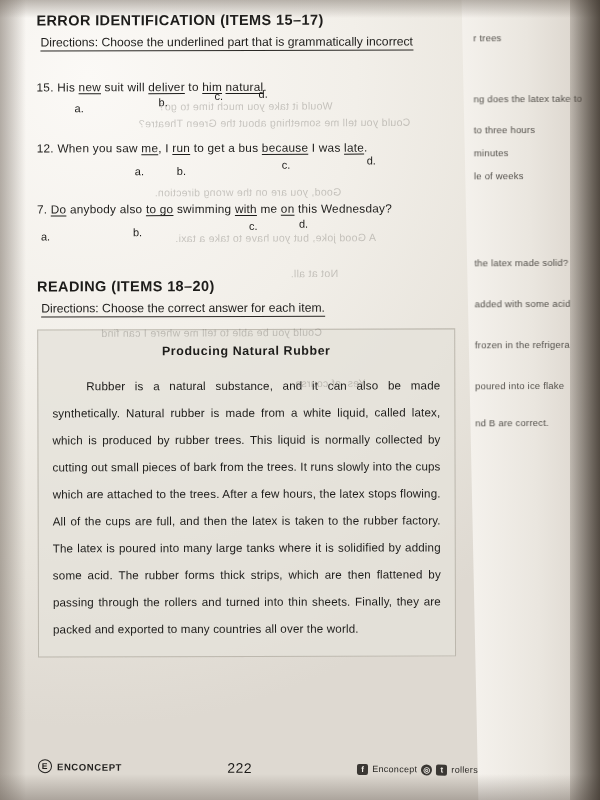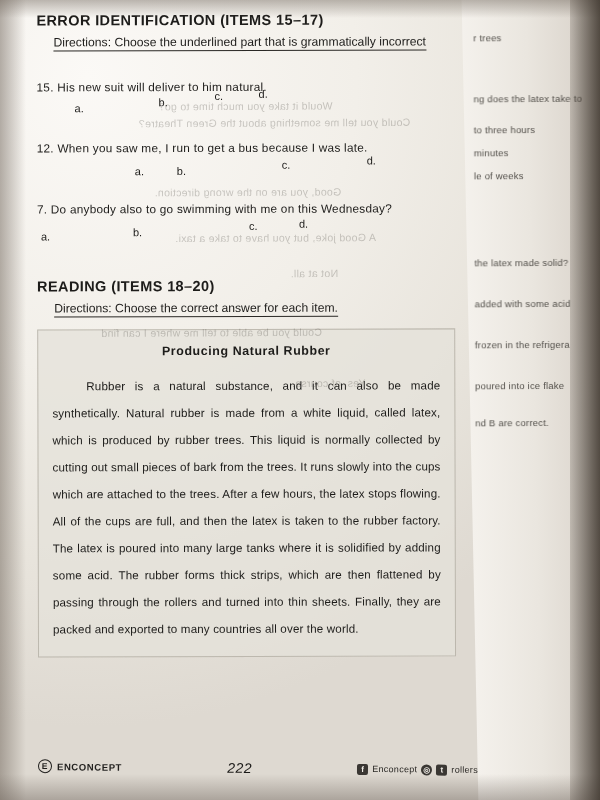--- a/index.html
+++ b/index.html
@@ -89,33 +89,33 @@
 
   
   .h-sec {
     font-size: 14.5px;
     font-weight: bold;
     letter-spacing: 0.4px;
     margin: 0 0 4px 0;
   }
   .directions {
     font-size: 12.2px;
-    margin: 0 0 2px 17px;
+    margin: 0 0 2px 4px;
     display: inline-block;
     border-bottom: 1px solid #2a2825;
     padding-bottom: 1px;
   }
   .q {
     font-size: 11.8px;
     line-height: 17px;
     letter-spacing: 0.25px;
     margin: 0;
     white-space: nowrap;
   }
-  .u { text-underline-offset: 2px; }
+  .u { text-decoration: underline; text-underline-offset: 2px; }
   .labels {
     font-size: 11px;
     position: relative;
     height: 16px;
   }
   .labels span {
     position: absolute;
     top: 0;
   }
 
@@ -157,21 +157,21 @@
     display: flex; align-items: center; gap: 5px;
     font-size: 9.5px; font-weight: bold; letter-spacing: 0.6px; color: #201f1d;
   }
   .brand-mark {
     width: 14px; height: 14px; border-radius: 50%;
     border: 1.4px solid #201f1d;
     display: flex; align-items: center; justify-content: center;
     font-size: 8.5px; font-weight: bold;
   }
   .page-no {
-    font-size: 14px; letter-spacing: 0.5px; color: #1a1917; font-style: italic;
+    font-size: 14px; letter-spacing: 0.5px; color: #1a1917;
   }
   .social {
     display: flex; align-items: center; gap: 4px;
     font-size: 9px; color: #2a2825;
   }
   .sq {
     width: 11px; height: 11px; border-radius: 2px;
     background: #3a3733; color: #f2efe9;
     font-size: 8px; font-weight: bold;
     display: inline-flex; align-items: center; justify-content: center;

